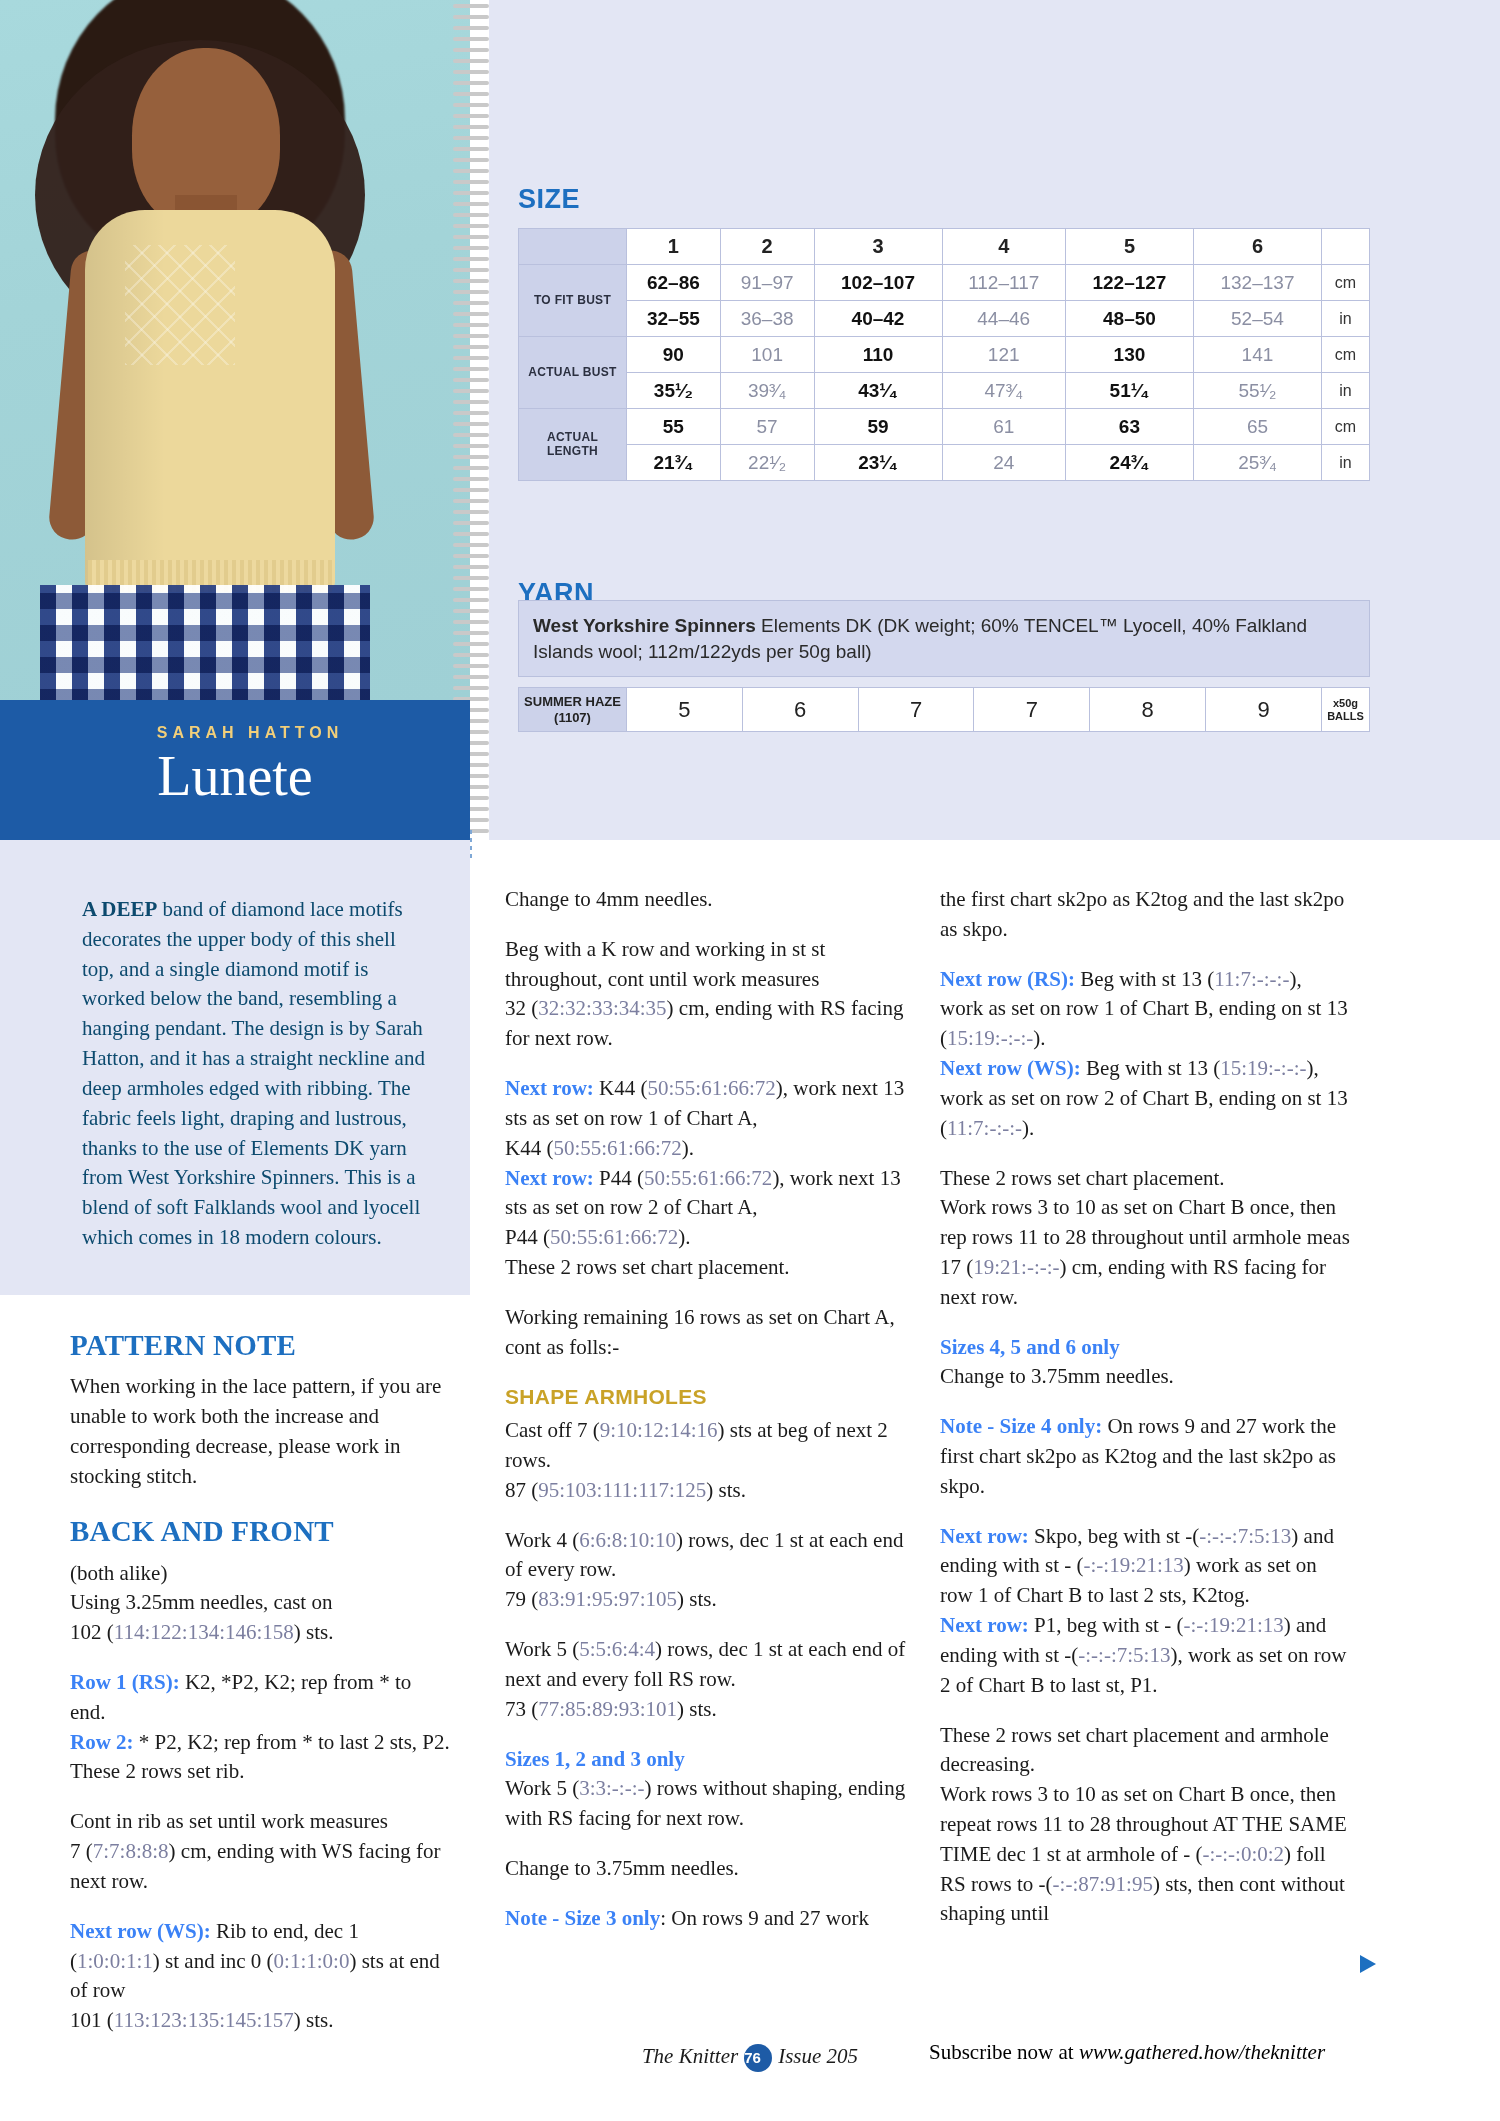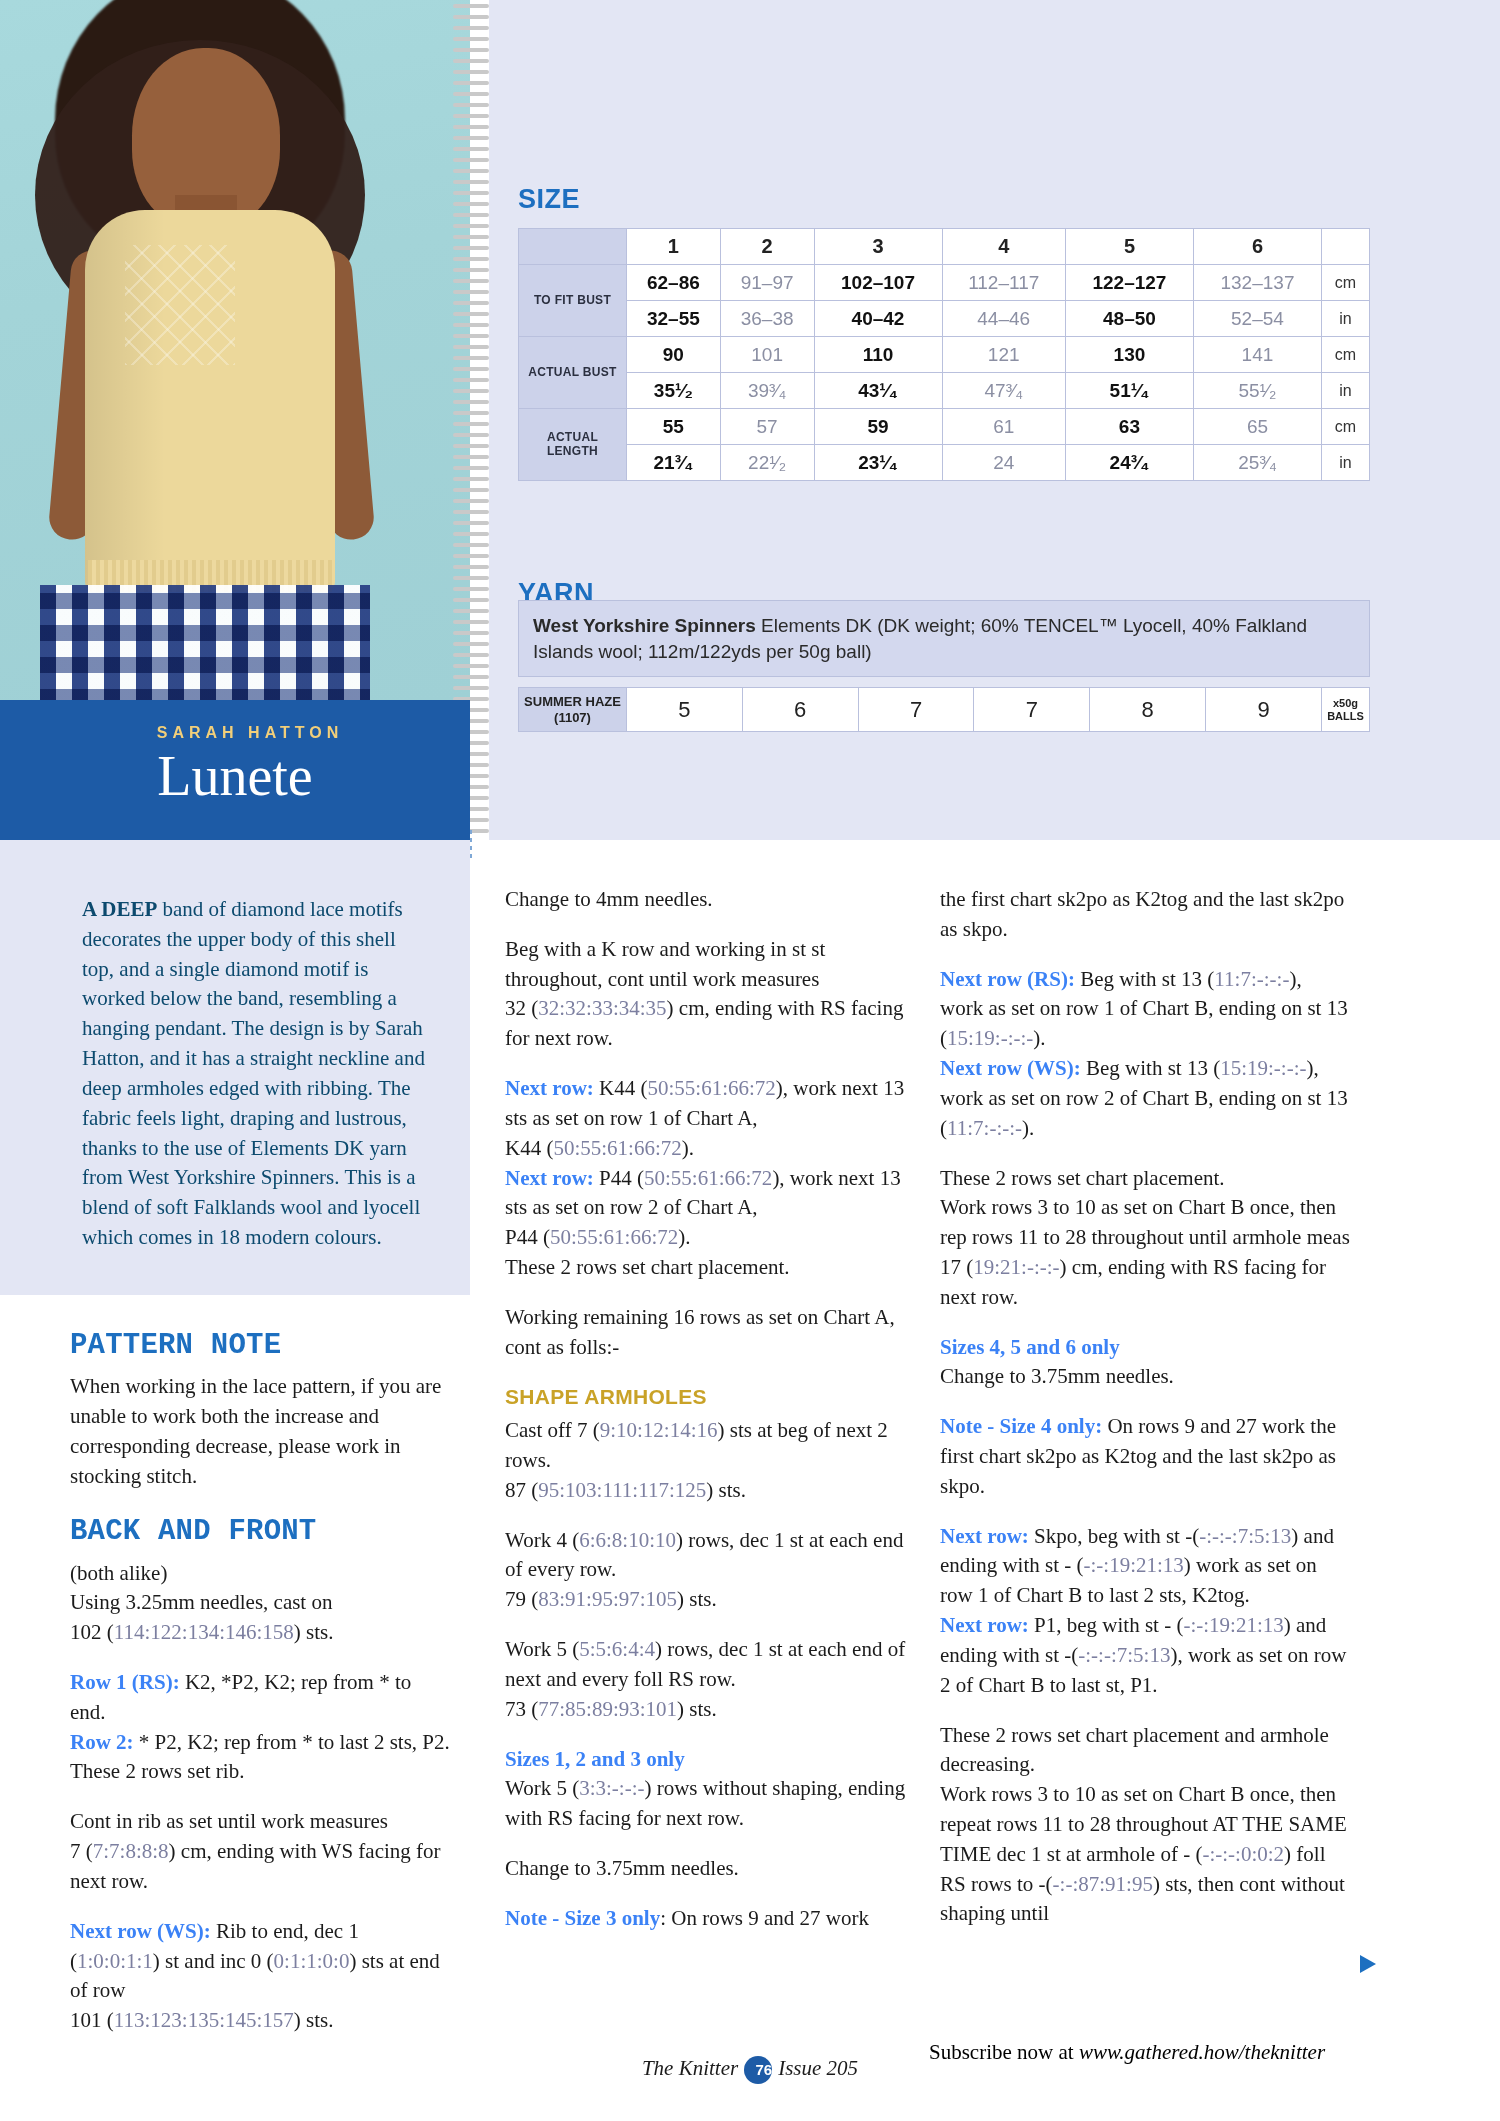--- a/index.html
+++ b/index.html
@@ -300,21 +300,21 @@
   }
   .colR {
     position: absolute;
     left: 940px; top: 885px;
     width: 410px;
     font-size: 21px;
     line-height: 1.42;
     color: #1b1b1b;
   }
   .h-blue {
-    font-family: Liberation Mono, monospace;
+    font-family: Liberation Serif, serif;
     font-weight: 700;
     font-size: 29px;
     color: #1d6fc0;
     margin: 0 0 6px 0;
     letter-spacing: .2px;
   }
   .h-gold {
     font-family: "Liberation Sans", sans-serif;
     font-weight: 700;
     font-size: 21px;
@@ -340,23 +340,23 @@
   .pagebadge {
     display: inline-block;
     width: 28px; height: 28px;
     border-radius: 50%;
     background: #1d5ba6;
     color: #fff;
     font-size: 15px;
     font-style: normal;
     font-weight: 700;
     line-height: 28px;
-    text-align: right;
+    text-align: left;
     vertical-align: middle;
-    margin: 16px 6px;
+    margin: 4px 6px;
     font-family: "Liberation Sans", sans-serif;
   }
   .footer-right {
     position: absolute;
     left: 905px; top: 2040px;
     font-size: 21px;
     margin-left: 24px;
   }
   .footer-right i { font-style: italic; }
   .arrow {

